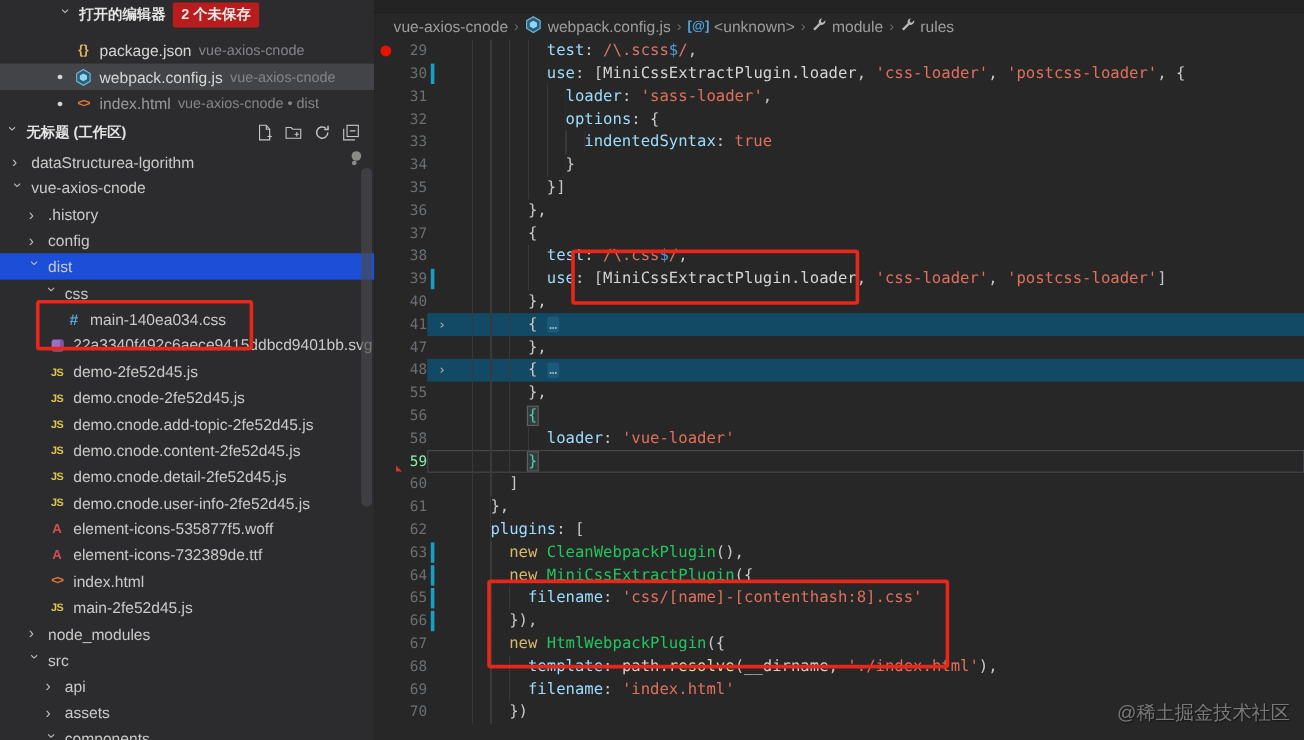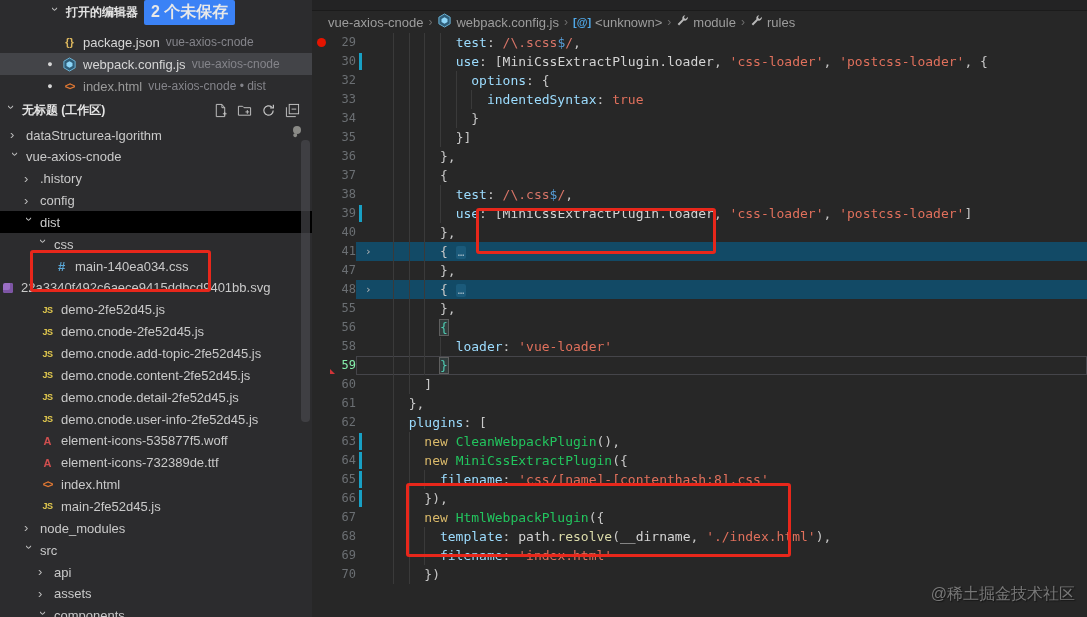--- a/index.html
+++ b/index.html
@@ -5,31 +5,31 @@
   html,body{margin:0;padding:0;background:#1d1d1d;}
   .app{position:relative;width:1087px;height:617px;overflow:hidden;background:#272727;
        font-family:"Liberation Sans",sans-serif;-webkit-font-smoothing:antialiased;}
   
   .sidebar{position:absolute;left:0;top:0;width:312px;height:617px;background:#2c2c2e;color:#cccccc;font-size:13px;overflow:hidden;border-right:1px solid #1e1e1e;}
   .sec-header{position:absolute;left:0;right:0;display:flex;align-items:center;gap:6px;padding-left:6px;font-weight:bold;color:#e4e4e4;font-size:12px;}
   #oe-header{top:0;height:24px;margin-left:44px;}
   #ws-header{top:98px;height:24px;}
   .chev{display:inline-block;color:#bdbdbd;font-weight:normal;font-size:13px;width:10px;line-height:10px;}
   .chev.open{transform:rotate(90deg);}
-  .badge{background:#3b82f6;color:#e8e8e8;font-weight:bold;font-size:16px;padding:2px 7px;border-radius:2px;}
+  .badge{background:#b91c1c;color:#e8e8e8;font-weight:bold;font-size:12px;padding:2px 7px;border-radius:2px;}
   .hdr-actions{margin-left:auto;display:flex;gap:9px;padding-right:12px;}
   .hdr-actions svg{display:block;}
   .oe-row{position:absolute;left:0;right:0;height:22px;display:flex;align-items:center;padding-left:44px;gap:6px;}
   .oe-row.sel{background:#434448;}
   .dirty-dot{width:12px;color:#d6d6d6;font-size:9px;line-height:9px;text-align:center;}
   .oe-name{color:#d6d6d6;}
   .oe-name.dim{color:#9a9a9a;}
   .oe-suffix{color:#84848a;font-size:12px;}
   .tree-row{position:absolute;left:0;right:0;height:22px;display:flex;align-items:center;gap:6px;color:#c9c9c9;}
-  .tree-row.sel{background:#000000;}
+  .tree-row.sel{background:#1d4ed8;}
   .tree-row .lbl{white-space:nowrap;}
   .fi{display:inline-flex;width:15px;justify-content:center;align-items:center;font-weight:bold;}
   .fi-js{color:#e2c94e;font-size:9px;letter-spacing:-.5px;}
   .fi-json{color:#ddb85e;font-size:11px;}
   .fi-html{color:#e37933;font-size:10px;letter-spacing:-1px;}
   .fi-css{color:#5aa7d6;font-size:13px;}
   .fi-font{color:#d04f4f;font-size:11px;}
   .fi-svg{width:10px;height:10px;background:#9b6fc4;border-radius:2px;box-shadow:inset -3px -3px 0 #7d55a5;}
   .side-dot{position:absolute;left:293px;top:126px;width:8px;height:8px;border-radius:50%;background:#8a8a86;}
   .side-scrollbar{position:absolute;left:301px;top:140px;width:9px;height:282px;background:#4a4a4f;opacity:.65;border-radius:4px;}
@@ -161,21 +161,21 @@
           <span class="lbl">dist</span>
         </div>
         <div class="tree-row" style="top: 233.25px; padding-left: 38px;">
           <span class="chev open">›</span>
           <span class="lbl">css</span>
         </div>
         <div class="tree-row" style="top: 255.1px; padding-left: 54px;">
           <span class="fi fi-css">#</span>
           <span class="lbl">main-140ea034.css</span>
         </div>
-        <div class="tree-row" style="top: 276.95px;  text-align: right;">
+        <div class="tree-row" style="top: 276.95px; padding-left: 40px; text-align: right;">
           <span class="fi">
             <span class="fi-svg"></span>
           </span>
           <span class="lbl">22a3340f492c6aece9415ddbcd9401bb.svg</span>
         </div>
         <div class="tree-row" style="top: 298.8px; padding-left: 40px;">
           <span class="fi fi-js">JS</span>
           <span class="lbl">demo-2fe52d45.js</span>
         </div>
         <div class="tree-row" style="top: 320.65px; padding-left: 40px;">
@@ -289,20 +289,28 @@
           <div class="g-margin"></div>
           <div class="g-num">30</div>
           <div class="rowbody">
             <span class="g-git"></span>
             <span class="guides" style="width: 62.5968px;"></span>
             <pre class="code-text"><span class="tk-p">        </span><span class="tk-k">use</span><span class="tk-p">: [</span><span class="tk-w">MiniCssExtractPlugin.loader</span><span class="tk-p">, </span><span class="tk-s">'css-loader'</span><span class="tk-p">, </span><span class="tk-s">'postcss-loader'</span><span class="tk-p">, {</span></pre>
           </div>
         </div>
         <div class="code-row">
           <div class="g-margin"></div>
+          <div class="g-num">31</div>
+          <div class="rowbody">
+            <span class="guides" style="width: 78.246px;"></span>
+            <pre class="code-text"><span class="tk-p">          </span><span class="tk-k">loader</span><span class="tk-p">: </span><span class="tk-s">'sass-loader'</span><span class="tk-p">,</span></pre>
+          </div>
+        </div>
+        <div class="code-row">
+          <div class="g-margin"></div>
           <div class="g-num">32</div>
           <div class="rowbody">
             <span class="guides" style="width: 78.246px;"></span>
             <pre class="code-text"><span class="tk-p">          </span><span class="tk-k">options</span><span class="tk-p">: {</span></pre>
           </div>
         </div>
         <div class="code-row">
           <div class="g-margin"></div>
           <div class="g-num">33</div>
           <div class="rowbody">

